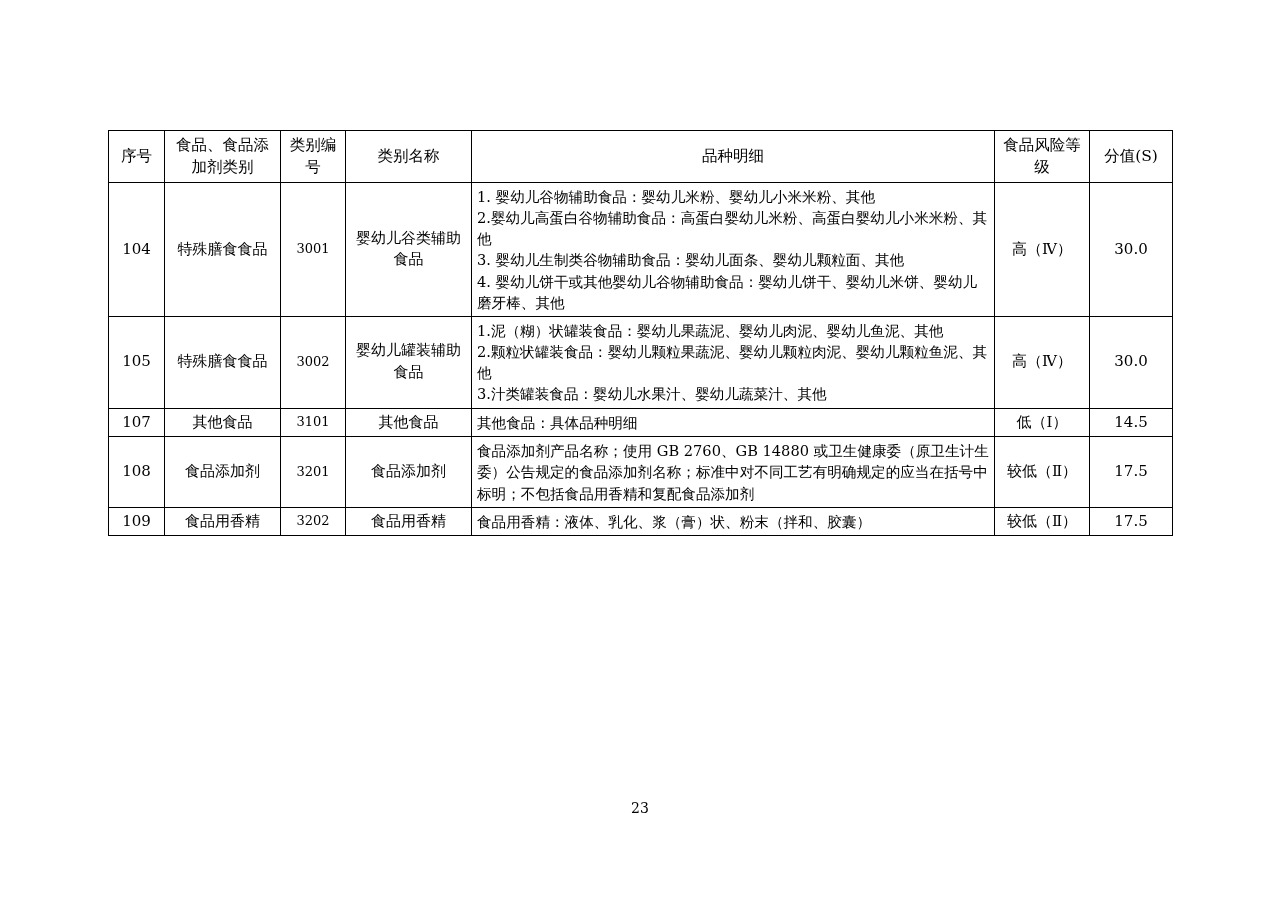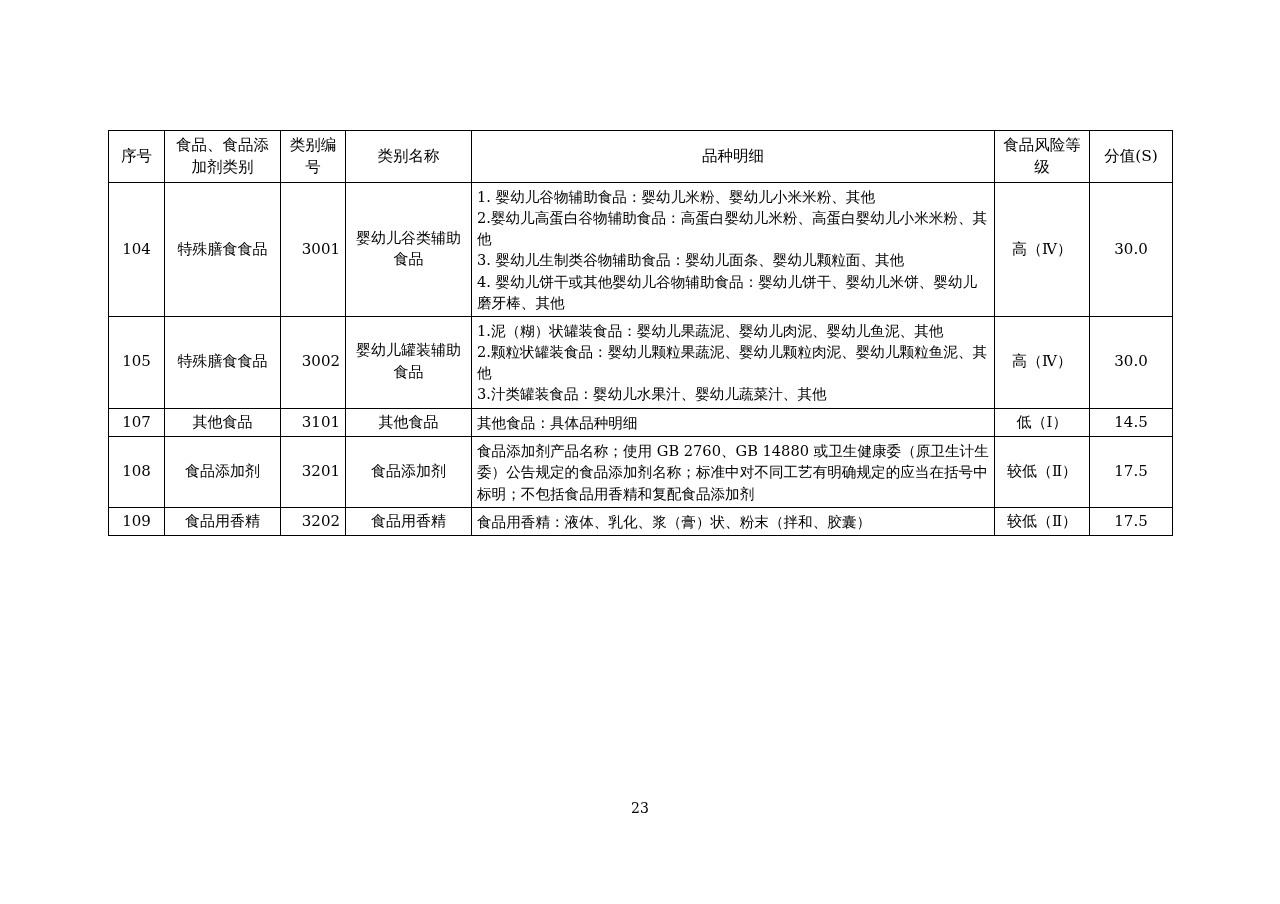--- a/index.html
+++ b/index.html
@@ -56,21 +56,21 @@
   }
   .detail {
     text-align: left;
     font-size: 14.6px;
     line-height: 1.5;
   }
   .detail div {
     white-space: normal;
   }
   .seq { text-align: center; font-size: 15px; }
-  .code { text-align: right; font-size: 15px; }
+  .code { text-align: center; font-size: 13px; }
   .risk { text-align: center; font-size: 15px; }
   .score { text-align: center; font-size: 15px; }
   .catname { text-align: center; font-size: 15px; }
   .cat { text-align: center; font-size: 15px; }
 
   .page-number {
     position: absolute;
     top: 800px;
     left: 0;
     width: 1280px;

